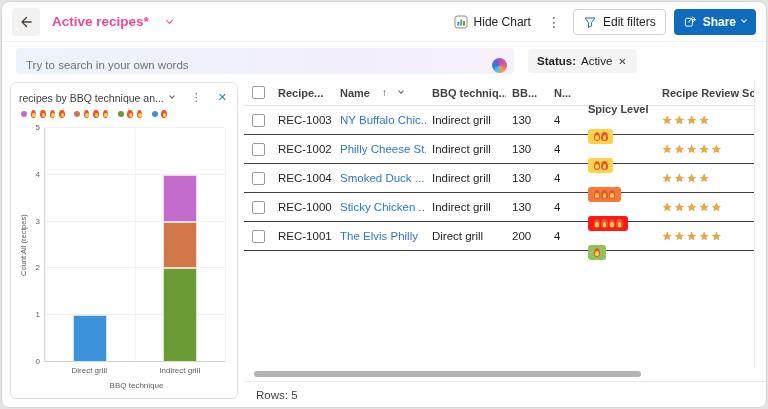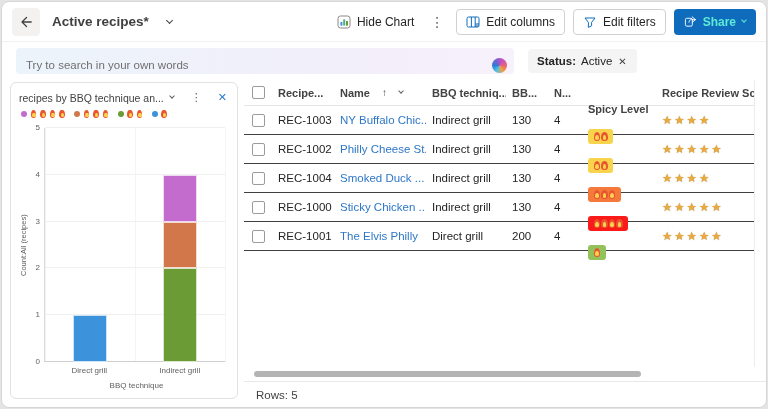--- a/index.html
+++ b/index.html
@@ -2,26 +2,26 @@
 <html><head>
 <meta charset="utf-8">
 <style>
   * { margin:0; padding:0; box-sizing:border-box; }
   html,body { width:768px; height:409px; background:#e4e4e4; font-family:"Liberation Sans","DejaVu Sans",sans-serif; overflow:hidden; }
   .card { position:absolute; inset:1px; background:#fff; border:1px solid #d6d6d6; border-radius:8px; display:flex; flex-direction:column; overflow:hidden; }
 
   
   .cmdbar { height:40px; flex:none; display:flex; align-items:center; padding:0 10px; gap:8px; border-bottom:1px solid #f1f1f1; }
   .back-btn { width:28px; height:28px; border-radius:4px; background:#f3f2f1; border:none; display:flex; align-items:center; justify-content:center; cursor:pointer; }
-  .view-title { display:flex; align-items:center; gap:18px; margin-left:4px; font-size:13.5px; font-weight:700; color:#404040; cursor:pointer; }
+  .view-title { display:flex; align-items:center; gap:18px; margin-left:4px; font-size:13.5px; font-weight:700; color:#ec4899; cursor:pointer; }
   .spacer { flex:1; }
   .cmd-item { display:flex; align-items:center; gap:6px; font-size:12px; color:#242424; cursor:pointer; padding:4px 4px; }
   .kebab { color:#616161; font-size:14px; padding:0 4px; cursor:pointer; }
   .btn-outline { display:flex; align-items:center; gap:6px; height:26px; padding:0 9px; font-size:12px; color:#242424; background:#fff; border:1px solid #d1d1d1; border-radius:4px; cursor:pointer; }
-  .btn-primary { display:flex; align-items:center; gap:6px; height:26px; padding:0 10px; font-size:12px; font-weight:600; color:#5eead4; background:#0f6cbd; border:none; border-radius:4px; cursor:pointer; }
+  .btn-primary { display:flex; align-items:center; gap:6px; height:26px; padding:0 10px; font-size:12px; font-weight:600; color:#ffffff; background:#0f6cbd; border:none; border-radius:4px; cursor:pointer; }
   .chev { display:inline-block; width:5px; height:5px; border-right:1.2px solid currentColor; border-bottom:1.2px solid currentColor; transform:rotate(45deg); margin-top:-3px; flex:none; }
   .chev.sm { width:4px; height:4px; }
 
   
   .searchrow { height:38px; flex:none; display:flex; align-items:center; padding:0 14px; gap:14px; }
   .searchbox { width:498px; height:26px; border-radius:4px; background:linear-gradient(90deg,#ecf4fb,#f2eefa 70%,#f7f1fb); display:flex; align-items:center; padding:8px 7px 0 10px; }
   .searchbox input { flex:1; border:none; outline:none; background:transparent; font-size:11.5px; color:#242424; font-family:inherit; }
   .searchbox input::placeholder { color:#707070; }
   .copilot { width:15px; height:15px; border-radius:50%; background:conic-gradient(from 210deg,#4cc2e8,#2e7cd6,#7a5fd0,#c94fbe,#e8617a,#f2a03d,#4cc2e8); flex:none; cursor:pointer; }
   .chip { display:flex; align-items:center; gap:5px; height:24px; padding:0 9px; background:#f4f4f4; border-radius:4px; font-size:11.5px; color:#242424; }
@@ -113,31 +113,20 @@
             <rect x="3.4" y="7" width="2" height="3.6" fill="#3d92dc"></rect>
             <rect x="6.2" y="4.4" width="2" height="6.2" fill="#4caf8e"></rect>
             <rect x="9" y="6" width="2" height="4.6" fill="#6a9b35"></rect>
           </svg>
       </span>
       <span>Hide Chart</span>
     </div>
 
     <span class="kebab">⋮</span>
 
-    <button class="btn-outline">
-      <span>
-        <svg width="14" height="14" viewBox="0 0 14 14">
-            <rect x="1" y="2" width="12" height="10" rx="1.5" fill="none" stroke="#0f6cbd"></rect>
-            <line x1="5.4" y1="2" x2="5.4" y2="12" stroke="#0f6cbd"></line>
-            <line x1="9.2" y1="2" x2="9.2" y2="12" stroke="#0f6cbd"></line>
-            <rect x="9.2" y="8" width="3.8" height="4" fill="#0f6cbd" opacity="0.55"></rect>
-          </svg>
-      </span>
-      <span>Edit columns</span>
-    </button>
 
     <button class="btn-outline">
       <span>
         <svg width="14" height="14" viewBox="0 0 14 14">
             <path d="M2 3 h10 L8.6 7.4 V10.8 L5.4 12.4 V7.4 Z" fill="none" stroke="#0f6cbd" stroke-linejoin="round"></path>
           </svg>
       </span>
       <span>Edit filters</span>
     </button>
 

